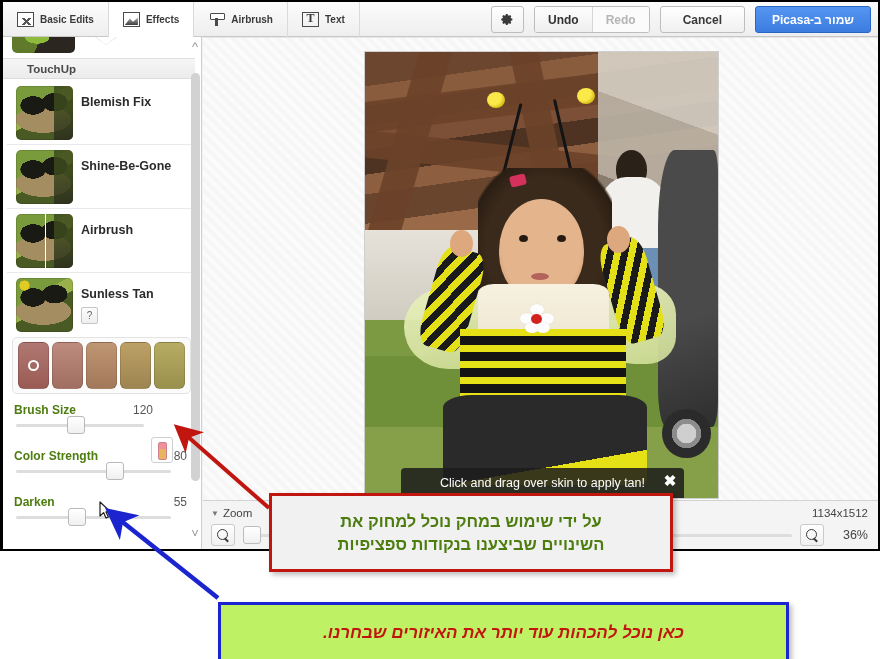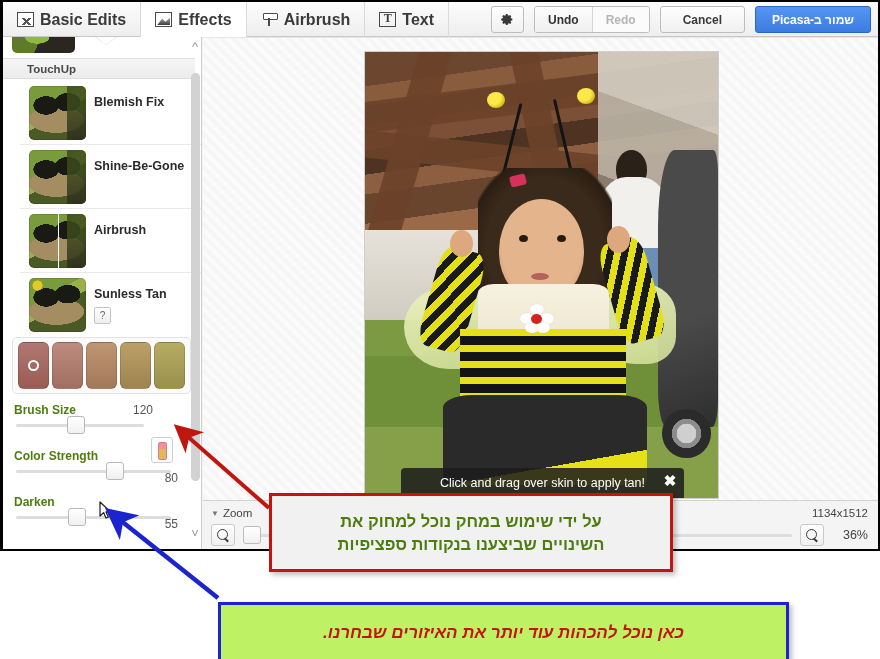--- a/index.html
+++ b/index.html
@@ -28,21 +28,21 @@
     border-bottom: 1px solid #c8c8c8;
   }
   .tabs { position: absolute; left: 0; top: 0; height: 35px; display: flex; }
   .tab {
     display: flex; align-items: center; gap: 6px;
     padding: 0 14px; height: 35px;
     border-right: 1px solid #dadada;
     cursor: pointer;
   }
   .tab.active { background: #ffffff; }
-  .tab-label { font-size: 16px; font-weight: bold; color: #3a3a3a; white-space: nowrap; }
+  .tab-label { font-size: 10px; font-weight: bold; color: #3a3a3a; white-space: nowrap; }
   .tab-ico { width: 17px; height: 15px; position: relative; flex: 0 0 auto; }
 
   .ico-basic { border: 1.5px solid #4a4a4a; background: #fff; }
   .ico-basic::before {
     content: ""; position: absolute; left: 1px; bottom: 1px; right: 1px; height: 7px;
     background:
       linear-gradient(135deg, transparent 48%, #555 48%, #555 62%, transparent 62%),
       linear-gradient(45deg, transparent 48%, #555 48%, #555 62%, transparent 62%);
   }
   .ico-effects { border: 1.5px solid #4a4a4a; background: #fff; }
@@ -130,21 +130,21 @@
 
   .section-head {
     position: absolute; left: 0; top: 21px; width: 192px; height: 21px;
     background: linear-gradient(#f5f5f5, #ececec);
     border-top: 1px solid #e0e0e0; border-bottom: 1px solid #dcdcdc;
     display: flex; align-items: center; padding-left: 24px;
     font-size: 11.5px; font-weight: bold; color: #4a4a4a;
   }
 
   .fx-item {
-    position: absolute; left: 17px; width: 192px; height: 64px;
+    position: absolute; left: 4px; width: 192px; height: 64px;
     border-bottom: 1px solid #eaeaea;
     cursor: pointer;
   }
   .fx-thumb {
     position: absolute; left: 9px; top: 5px; width: 57px; height: 54px;
     border-radius: 5px; overflow: hidden;
     background:
       radial-gradient(ellipse 26% 20% at 30% 36%, #1a1a14 0 85%, transparent 86%),
       radial-gradient(ellipse 26% 20% at 68% 30%, #1a1a14 0 85%, transparent 86%),
       radial-gradient(ellipse 55% 28% at 48% 62%, #a58d62 0 88%, transparent 89%),
@@ -190,21 +190,21 @@
   .swatch .dot {
     position: absolute; left: 50%; top: 50%; width: 11px; height: 11px;
     margin: -5.5px 0 0 -5.5px; border-radius: 50%;
     border: 2px solid #fff; background: transparent;
   }
 
   
   .slider-row { position: absolute; left: 0; width: 192px; }
   .sl-label { position: absolute; left: 11px; top: 0; font-size: 12px; color: #4d7c0f; font-weight: bold; }
   .sl-val { position: absolute; right: 42px; top: 0; font-size: 12px; color: #555; }
-  .sl-val.wide { right: 17px; margin-top: 22px; }
+  .sl-val.wide { right: 8px; }
   .sl-track {
     position: absolute; left: 13px; top: 21px; width: 155px; height: 3px;
     background: #ddd; border-radius: 2px;
   }
   .sl-track.short { width: 128px; }
   .sl-knob {
     position: absolute; top: -8px; width: 18px; height: 18px;
     background: linear-gradient(#ffffff, #f0f0f0);
     border: 1px solid #b9b9b9; border-radius: 3px;
     cursor: pointer;

